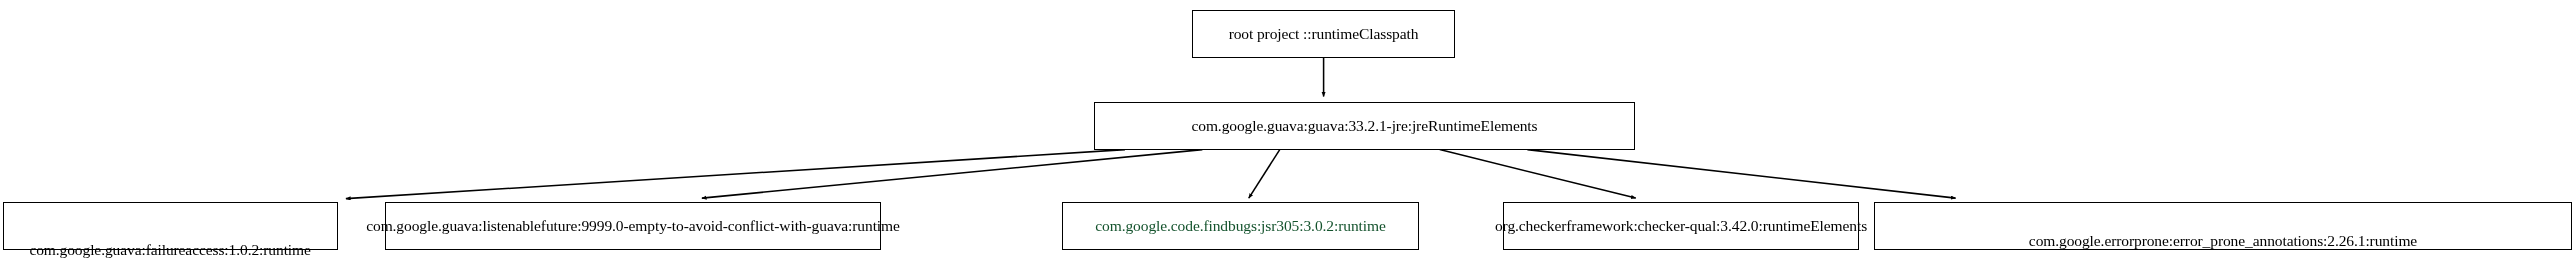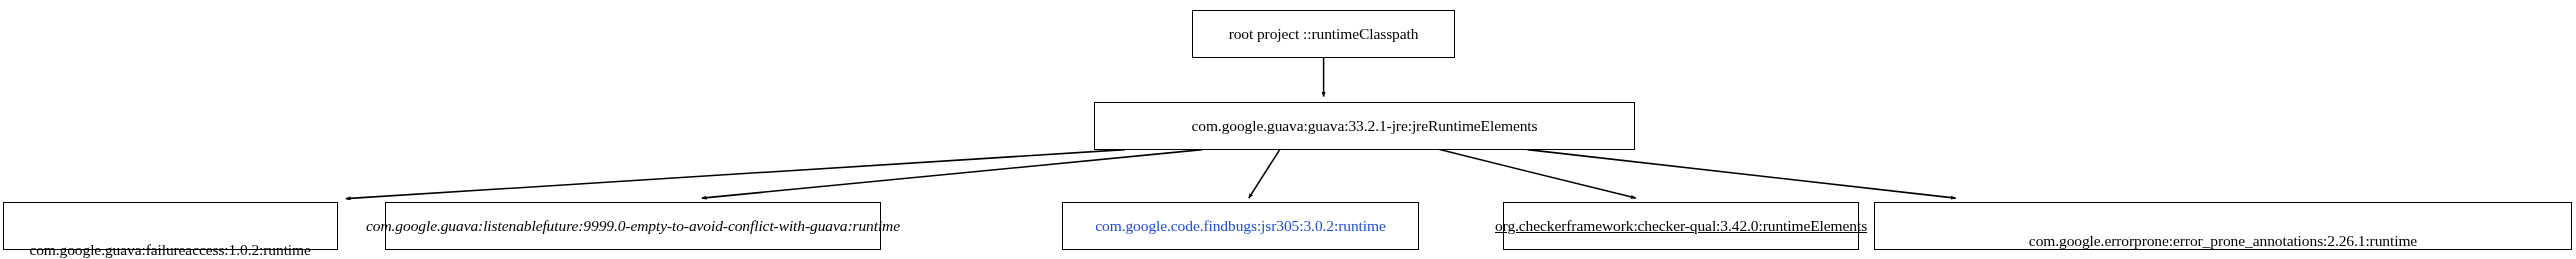--- a/index.html
+++ b/index.html
@@ -84,29 +84,29 @@
   </div>
 
   <div class="graph-node" style="left: 1094px; top: 102px; width: 541px; height: 48px; background: rgb(255, 255, 255); border-color: rgb(0, 0, 0);">
     <span class="node-label" style="color: rgb(0, 0, 0);">com.google.guava:guava:33.2.1-jre:jreRuntimeElements</span>
   </div>
 
   <div class="graph-node" style="left: 2.6px; top: 202px; width: 335px; height: 48px; background: rgb(255, 255, 255); border-color: rgb(0, 0, 0);">
     <span class="node-label" style="color: rgb(0, 0, 0); margin-top: 48px;">com.google.guava:failureaccess:1.0.2:runtime</span>
   </div>
 
-  <div class="graph-node" style="left: 385px; top: 202px; width: 496px; height: 48px; background: rgb(255, 255, 255); border-color: rgb(0, 0, 0); font-style: italic;">
+  <div class="graph-node" style="left: 385px; top: 202px; width: 496px; height: 48px; background: rgb(255, 255, 255); border-color: rgb(0, 0, 0);">
     <span class="node-label" style="color: rgb(0, 0, 0);">com.google.guava:listenablefuture:9999.0-empty-to-avoid-conflict-with-guava:runtime</span>
   </div>
 
   <div class="graph-node" style="left: 1062px; top: 202px; width: 357px; height: 48px; background: rgb(255, 255, 255); border-color: rgb(0, 0, 0);">
-    <span class="node-label" style="color: #1d4ed8;">com.google.code.findbugs:jsr305:3.0.2:runtime</span>
+    <span class="node-label" style="color: #14532d;">com.google.code.findbugs:jsr305:3.0.2:runtime</span>
   </div>
 
-  <div class="graph-node" style="left: 1503px; top: 202px; width: 356px; height: 48px; background: rgb(255, 255, 255); border-color: rgb(0, 0, 0); text-decoration: underline;">
+  <div class="graph-node" style="left: 1503px; top: 202px; width: 356px; height: 48px; background: rgb(255, 255, 255); border-color: rgb(0, 0, 0);">
     <span class="node-label" style="color: rgb(0, 0, 0);">org.checkerframework:checker-qual:3.42.0:runtimeElements</span>
   </div>
 
   <div class="graph-node" style="left: 1874px; top: 202px; width: 698px; height: 48px; background: rgb(255, 255, 255); border-color: rgb(0, 0, 0);">
     <span class="node-label" style="color: rgb(0, 0, 0); margin-top: 30px;">com.google.errorprone:error_prone_annotations:2.26.1:runtime</span>
   </div>
 
 </div>
 
 

